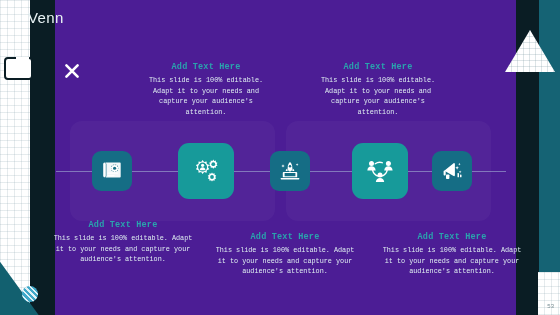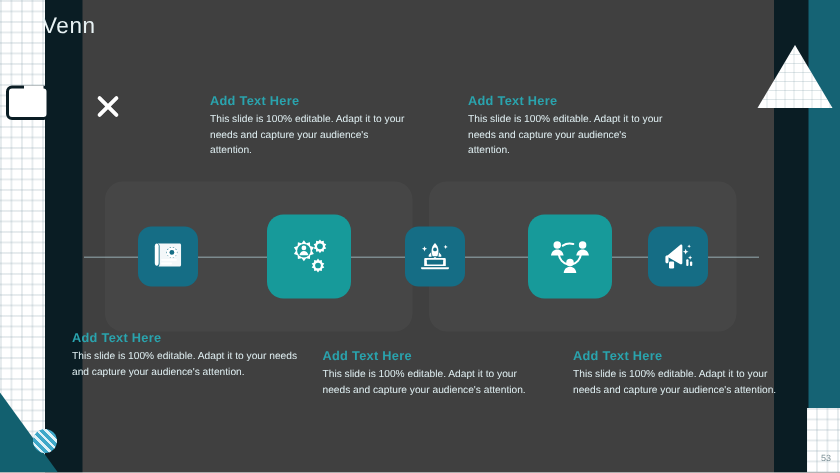--- a/index.html
+++ b/index.html
@@ -1,18 +1,18 @@
 <!DOCTYPE html>
 <html><head>
 <meta charset="utf-8">
 <style>
   html,body{margin:0;padding:0;background:#ffffff;}
   body{width:560px;height:315px;overflow:hidden;font-family:"Liberation Sans",sans-serif;}
 
-  .slide{position:relative;width:560px;height:315px;background:#404040;overflow:hidden;}
+  .slide{position:relative;width:560px;height:315px;background:#4c1d95;overflow:hidden;}
 
   
   .left-strip{position:absolute;left:0;top:0;width:30px;height:315px;background:#ffffff;}
   .left-strip-inner{position:absolute;left:30px;top:0;width:25px;height:315px;background:#0a1d24;}
 
   
   .grid-tex{position:absolute;left:0;top:0;width:30px;height:315px;
     background-image:linear-gradient(to right,rgba(140,165,175,.22) 1px,transparent 1px),
                      linear-gradient(to bottom,rgba(140,165,175,.22) 1px,transparent 1px);
     background-size:7px 7px;}
@@ -68,21 +68,21 @@
   .node.small{width:40px;height:40px;background:#156d85;}
   .node.big{width:56px;height:56px;background:#179a9a;border-radius:11px;}
   .n1{left:92px;top:151px;}
   .n2{left:178px;top:143px;}
   .n3{left:270px;top:151px;}
   .n4{left:352px;top:143px;}
   .n5{left:432px;top:151px;}
   .node svg{display:block;}
 
   
-  .tblock{position:absolute;}
+  .tblock{position:absolute;text-align:center;font-family:Liberation Mono, monospace;}
   .thead{font-size:8.5px;color:#2aa3ad;font-weight:bold;letter-spacing:.2px;margin-bottom:3px;}
   .tbody{font-size:6.8px;color:#dfeef1;line-height:1.55;}
 
   .t-top1{left:140px;top:62px;width:132px;}
   .t-top2{left:312px;top:62px;width:132px;}
   .t-bot1{left:48px;top:220px;width:150px;}
   .t-bot2{left:215px;top:232px;width:140px;}
   .t-bot3{left:382px;top:232px;width:140px;}
 
   

